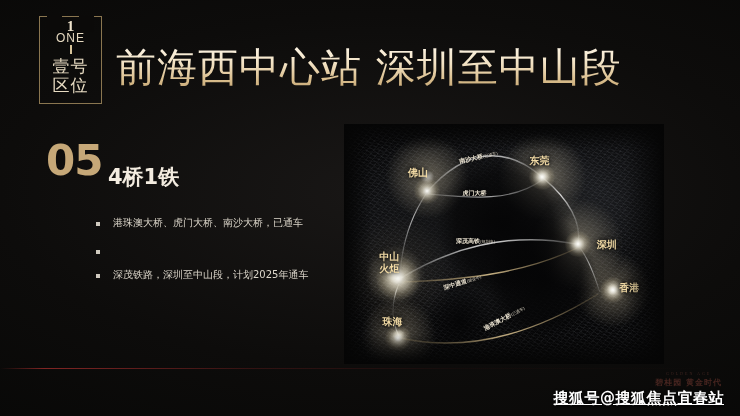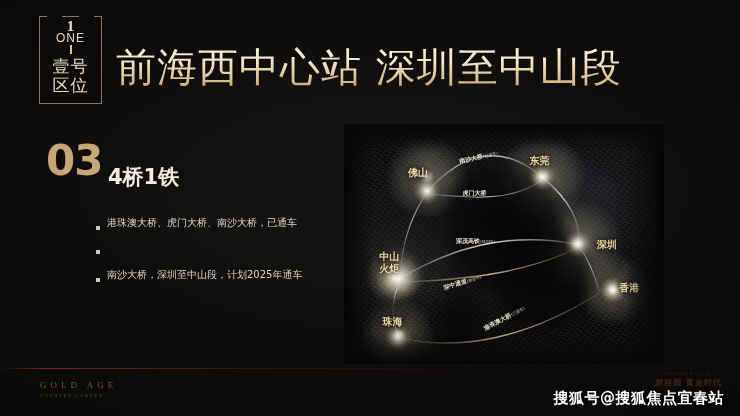--- a/index.html
+++ b/index.html
@@ -81,22 +81,23 @@
     line-height: 26px; letter-spacing: 0px;
     font-family: "DejaVu Sans", "Liberation Sans", sans-serif;
   }
   #heading-sub {
     font-size: 17px; font-weight: bold; color: #f3ece0;
     line-height: 24px; margin-top: 2px; white-space: nowrap;
     font-family: "DejaVu Sans", "Liberation Sans", sans-serif;
   }
   #bullets { position: absolute; left: 96px; top: 216px; width: 245px; }
   .bullet-row {
-    display: flex; align-items: flex-end;
+    display: flex; align-items: flex-start;
     margin-bottom: 14px;
+    gap: 6px;
   }
   .bullet-mark {
     width: 4px; height: 4px; background: #cfcabf;
     margin: 6px 7px 0 0; flex: 0 0 auto;
   }
   .bullet-text {
     font-size: 10px; line-height: 14px; color: #ddd7cb;
     white-space: nowrap;
     font-family: "DejaVu Sans", "Liberation Sans", sans-serif;
   }
@@ -191,56 +192,57 @@
     font-size: 8px; letter-spacing: 1px; color: #7a3c33; line-height: 11px;
     font-weight: bold;
     font-family: "DejaVu Sans", "Liberation Sans", sans-serif;
   }
   #watermark {
     position: absolute; right: 16px; top: 389px;
     font-size: 15px; font-weight: bold; color: #ffffff;
     letter-spacing: 0.5px; line-height: 18px;
     text-shadow: 0 1px 3px rgba(0,0,0,0.9);
     font-family: "DejaVu Sans", "Liberation Sans", sans-serif;
+    text-decoration: underline;
   }
 </style>
 </head>
 <body>
 
 <div id="slide">
 
   <div id="logo-badge">
     <div class="notch-l"></div>
     <div class="notch-r"></div>
     <div id="badge-one-num">1</div>
     <div id="badge-one-word">ONE</div>
     <div id="badge-tick"></div>
     <div id="badge-cn1">壹号</div>
     <div id="badge-cn2">区位</div>
   </div>
 
   <div id="headline">前海西中心站 深圳至中山段</div>
 
-  <div id="section-number">03</div>
+  <div id="section-number">05</div>
 
   <div id="heading-block">
     <div id="heading-main">4桥1铁</div>
   </div>
 
   <div id="bullets">
       <div class="bullet-row">
         <span class="bullet-mark"></span>
         <span class="bullet-text">港珠澳大桥、虎门大桥、南沙大桥，已通车</span>
       </div>
       <div class="bullet-row">
         <span class="bullet-mark"></span>
       </div>
       <div class="bullet-row">
         <span class="bullet-mark"></span>
-        <span class="bullet-text">南沙大桥，深圳至中山段，计划2025年通车</span>
+        <span class="bullet-text">深茂铁路，深圳至中山段，计划2025年通车</span>
       </div>
     </div>
 
   <div id="map-panel">
     <div id="map-terrain"></div>
     <div id="map-water"></div>
 
     <svg id="map-routes" viewBox="0 0 320 240" preserveAspectRatio="none">
       <defs>
         <linearGradient id="gw" x1="0" y1="0" x2="1" y2="0">
@@ -309,24 +311,20 @@
         <div class="route-label" style="left: 35%; top: 47%; transform: rotate(0deg);">深茂高铁<span class="sm">(规划中)</span></div>
         <div class="route-label" style="left: 31%; top: 64%; transform: rotate(-17deg);">深中通道<span class="sm">(建设中)</span></div>
         <div class="route-label" style="left: 43%; top: 79%; transform: rotate(-28deg);">港珠澳大桥<span class="sm">(已通车)</span></div>
       </div>
 
     <div id="map-vignette"></div>
   </div>
 
   <div id="bottom-rule"></div>
 
-  <div id="brand-mark">
-    <div id="brand-name">GOLD AGE</div>
-    <div id="brand-sub">COUNTRY GARDEN</div>
-  </div>
 
   <div id="corner-brand">
     <div id="corner-brand-en">GOLDEN AGE</div>
     <div id="corner-brand-cn">碧桂园 黄金时代</div>
   </div>
 
   <div id="watermark">搜狐号@搜狐焦点宜春站</div>
 
 </div>
 

